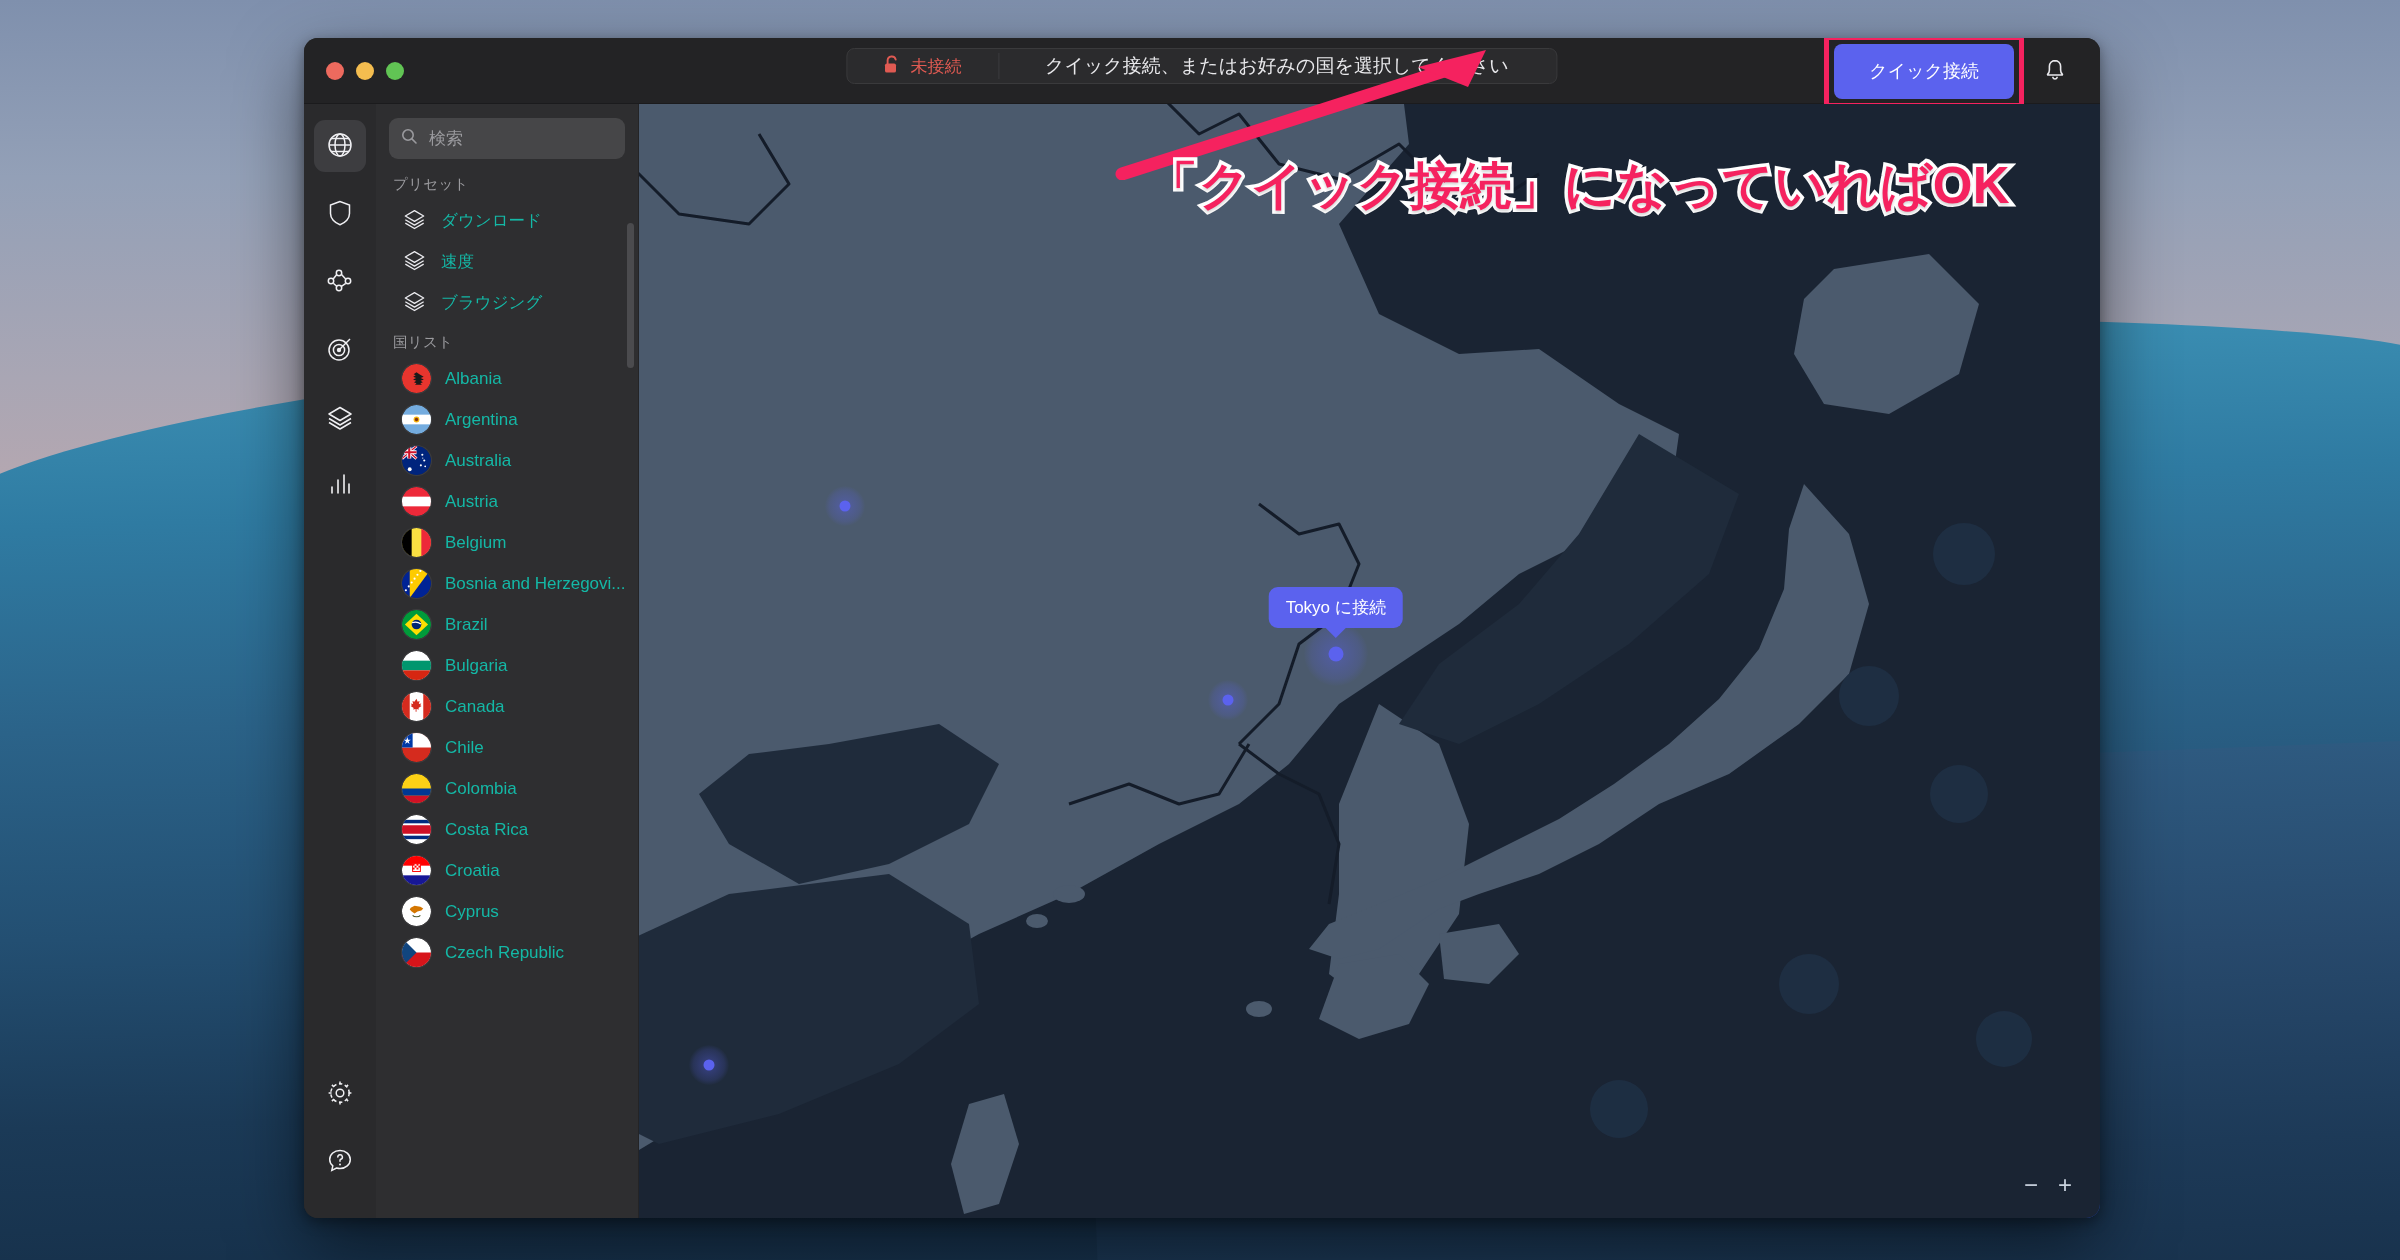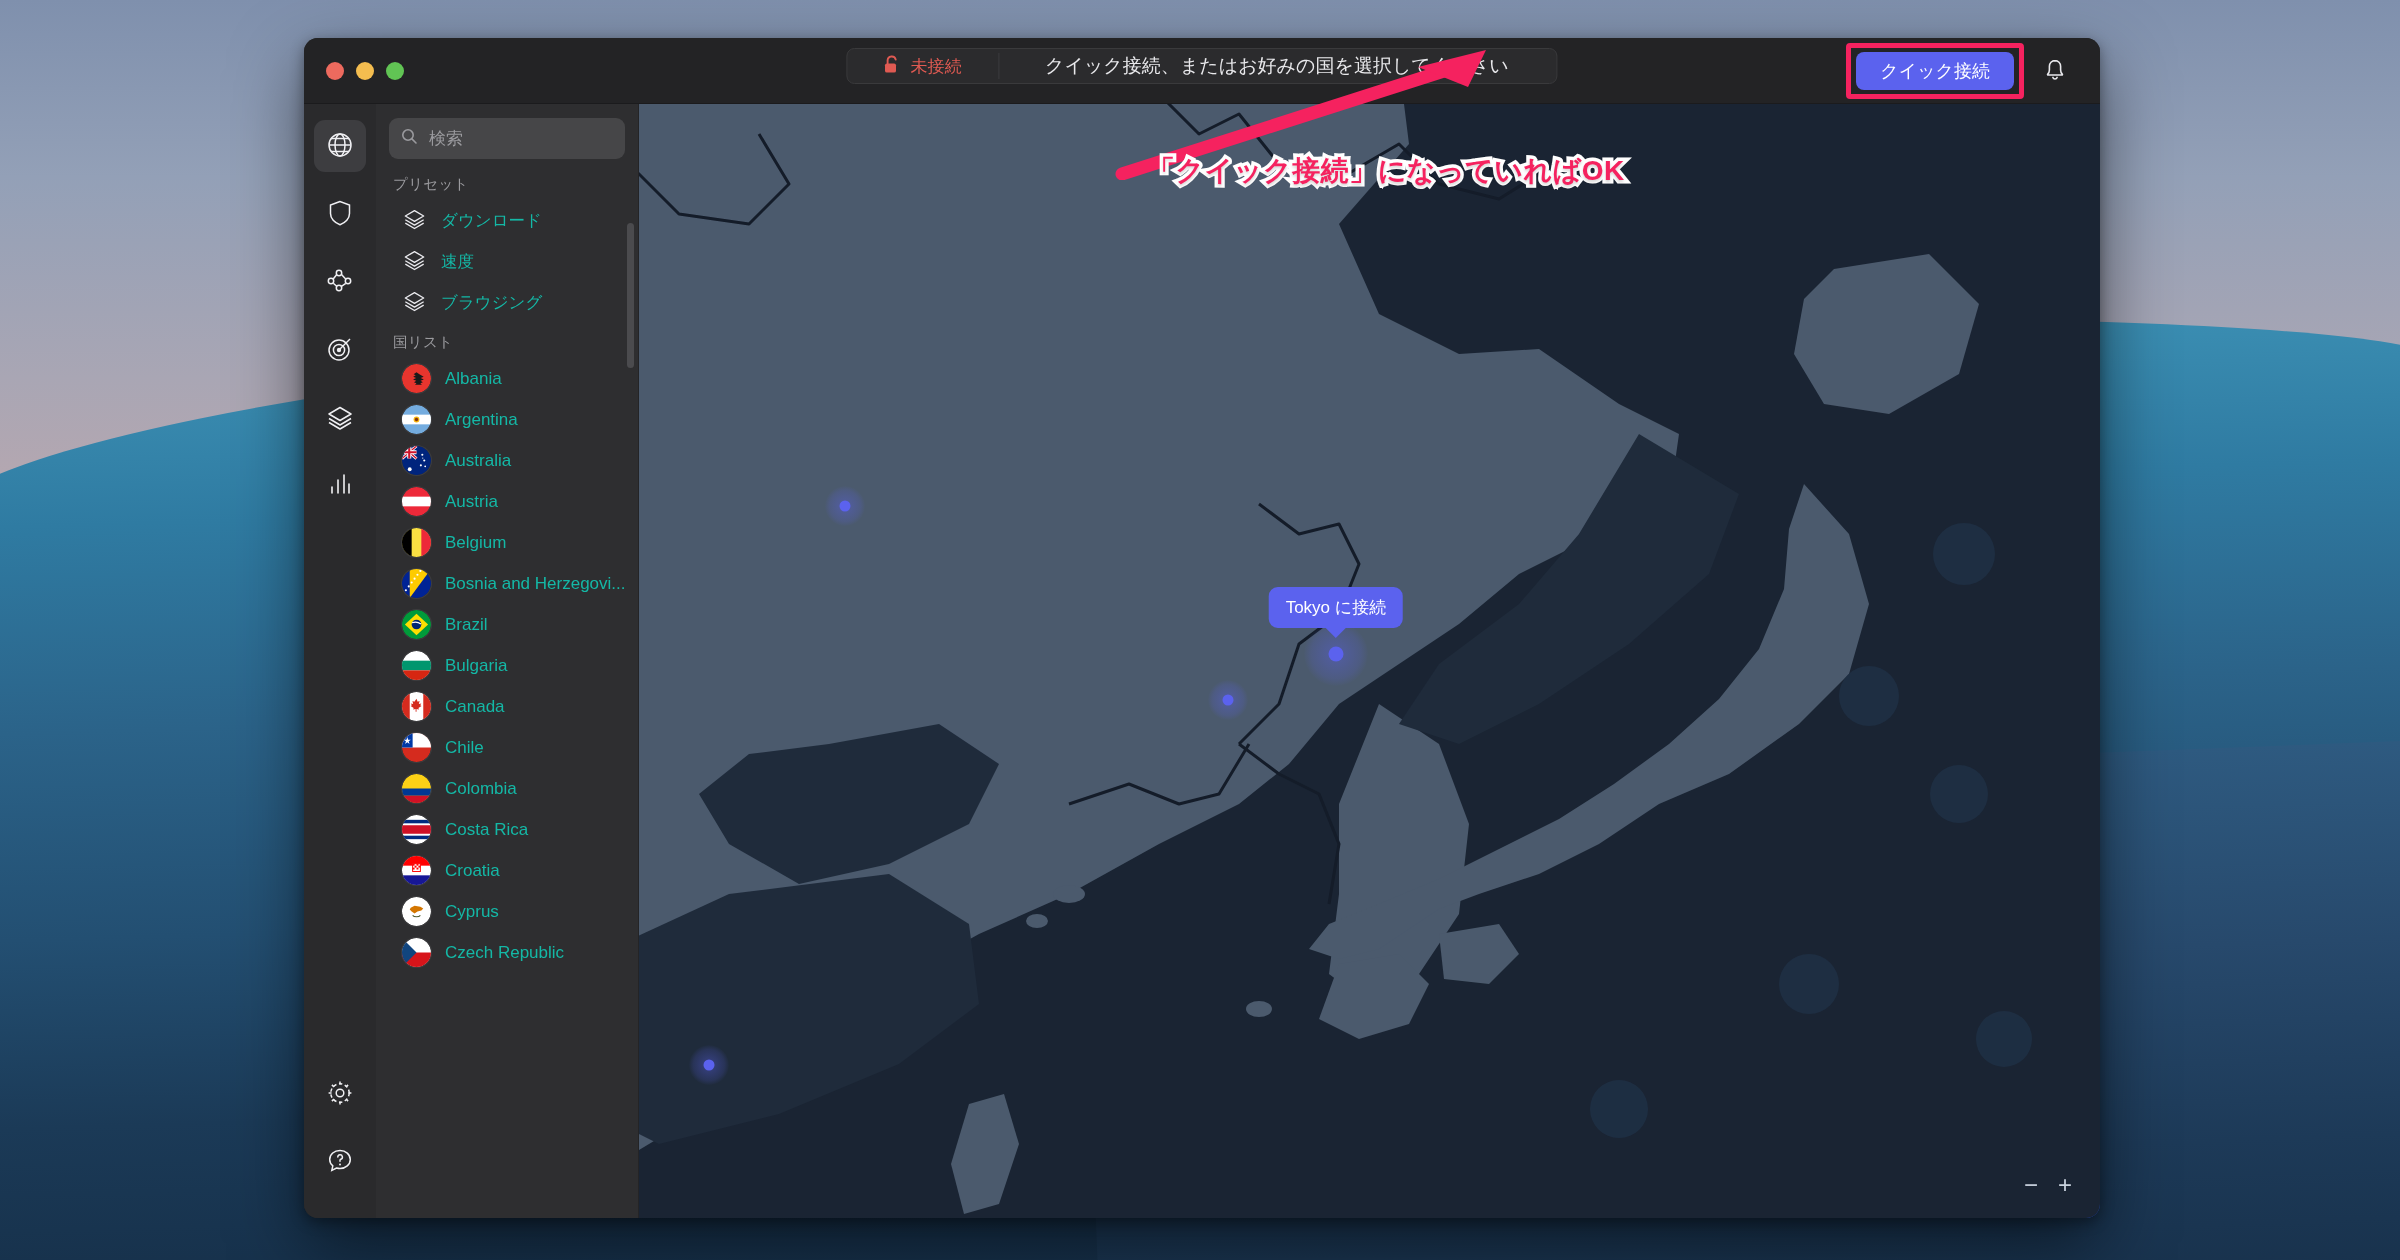--- a/index.html
+++ b/index.html
@@ -86,22 +86,22 @@
     position: absolute; inset: 0;
     border: 5px solid #f5225f;
     border-radius: 4px;
     pointer-events: none;
   }
   #quick-connect-btn {
     background: #5b62ee;
     color: #fff;
     border: none;
     border-radius: 8px;
-    height: 38px;
-    padding: 0 24px;
+    height: 55px;
+    padding: 0 35px;
     font-size: 18px;
     font-family: inherit;
     cursor: pointer;
   }
   #bell-btn {
     width: 62px; height: 66px;
     display: flex; align-items: center; justify-content: center;
     background: transparent; border: none; cursor: pointer;
   }
 
@@ -224,21 +224,21 @@
     display: flex; align-items: center; justify-content: center;
     color: #c9d2de; background: transparent; border: none;
     font-size: 24px; line-height: 1; cursor: pointer;
     font-family: inherit;
   }
 
   
   #annot-text {
     position: absolute;
     left: 1147px; top: 152px;
-    font-size: 28px; font-weight: bold;
+    font-size: 51px; font-weight: bold;
     color: #f5225f;
     white-space: nowrap;
     letter-spacing: .5px;
     -webkit-text-stroke: 7px #ffffff;
     paint-order: stroke fill;
     text-shadow: 0 2px 3px rgba(0,0,0,.18);
   }
   #annot-arrow { position: absolute; left: 1100px; top: 40px; pointer-events: none; }
 </style>
 </head>

